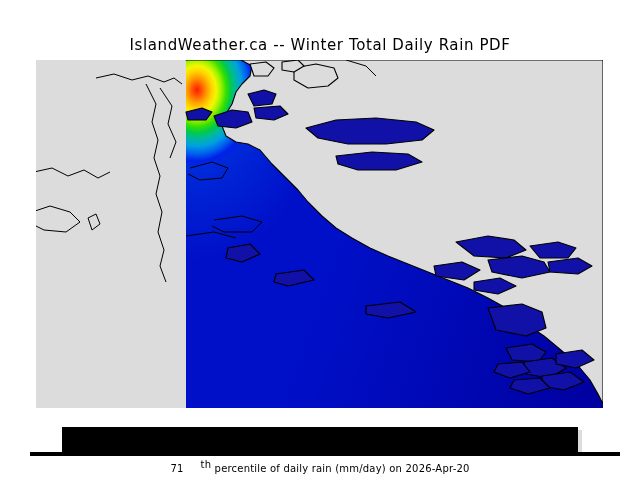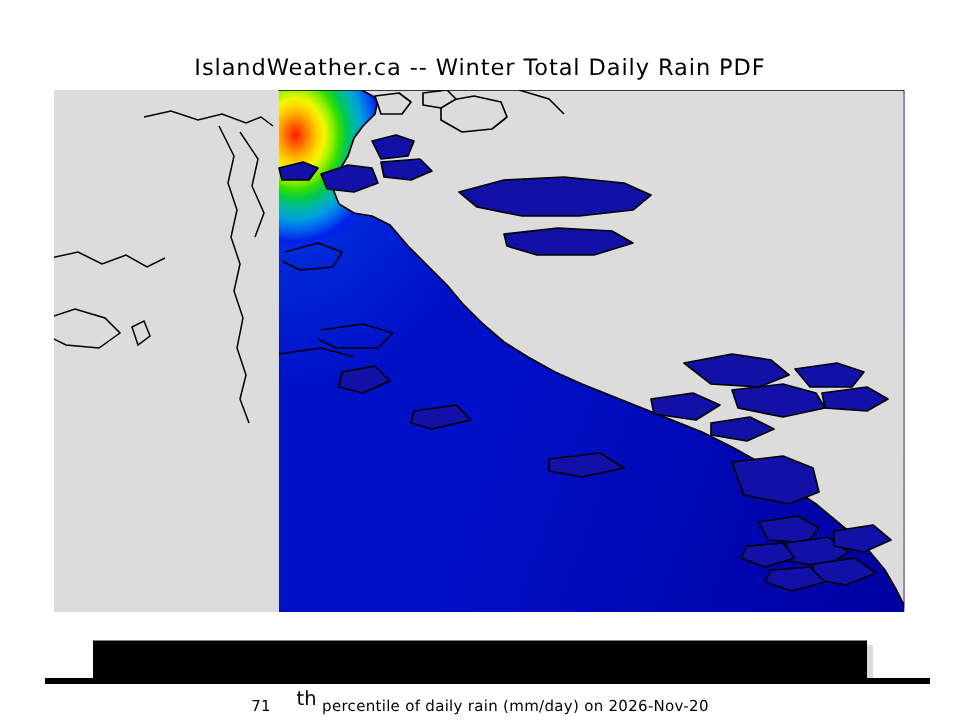--- a/index.html
+++ b/index.html
@@ -67,21 +67,21 @@
   #colorbar-rule{
     position:absolute;left:30px;top:452px;width:590px;height:4px;background:#000;
   }
 
   
   #caption{
     position:absolute;left:0;top:459px;width:640px;
     text-align:center;font-size:10px;color:#000;
     white-space:pre;letter-spacing:.2px;
   }
-  #caption sup{font-size:13px;vertical-align:super;margin-left:17px;}
+  #caption sup{font-size:10px;vertical-align:super;margin-left:17px;}
 </style>
 </head>
 <body>
 
 <div id="figure">
 
   <div id="title">IslandWeather.ca -- Winter Total Daily Rain PDF</div>
 
   <div id="map-panel">
     <div id="map-inner">
@@ -190,15 +190,15 @@
       </svg>
     </div>
   </div>
 
   <div id="colorbar-wrap">
     <div id="colorbar"></div>
     <div id="colorbar-shadow"></div>
   </div>
   <div id="colorbar-rule"></div>
 
-  <div id="caption"><span>71</span><sup>th</sup><span> percentile of daily rain (mm/day) on 2026-Nov-20</span></div>
+  <div id="caption"><span>71</span><sup>th</sup><span> percentile of daily rain (mm/day) on 2026-Apr-20</span></div>
 
 </div>
 
 </body></html>

